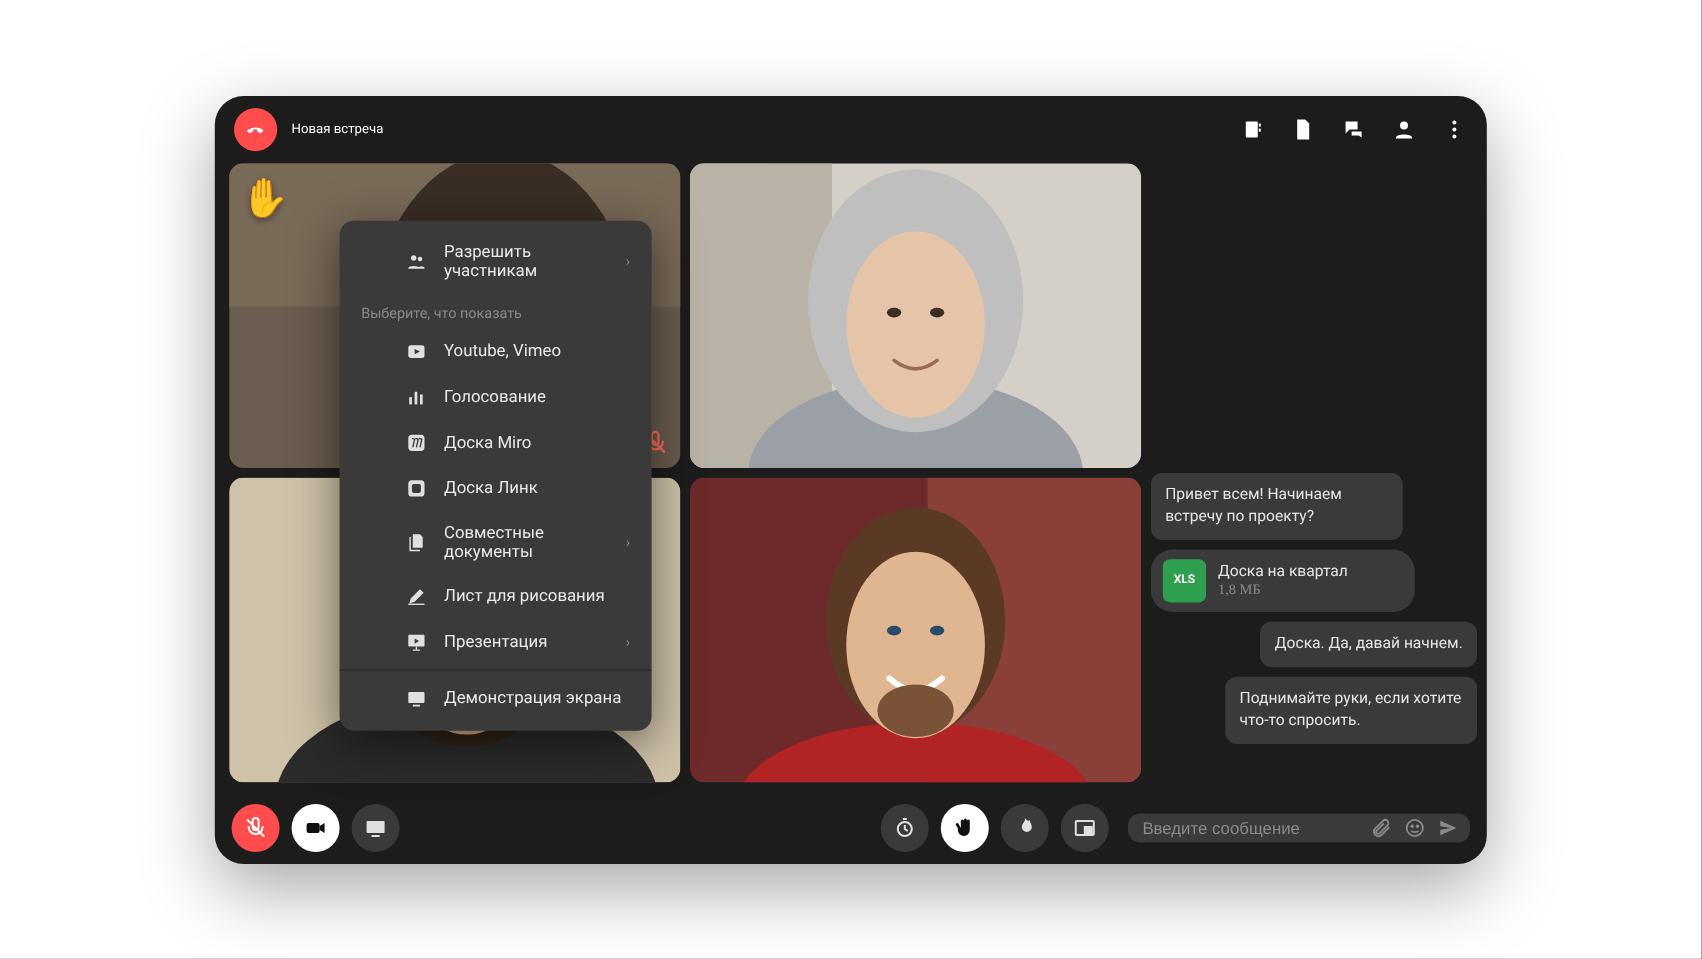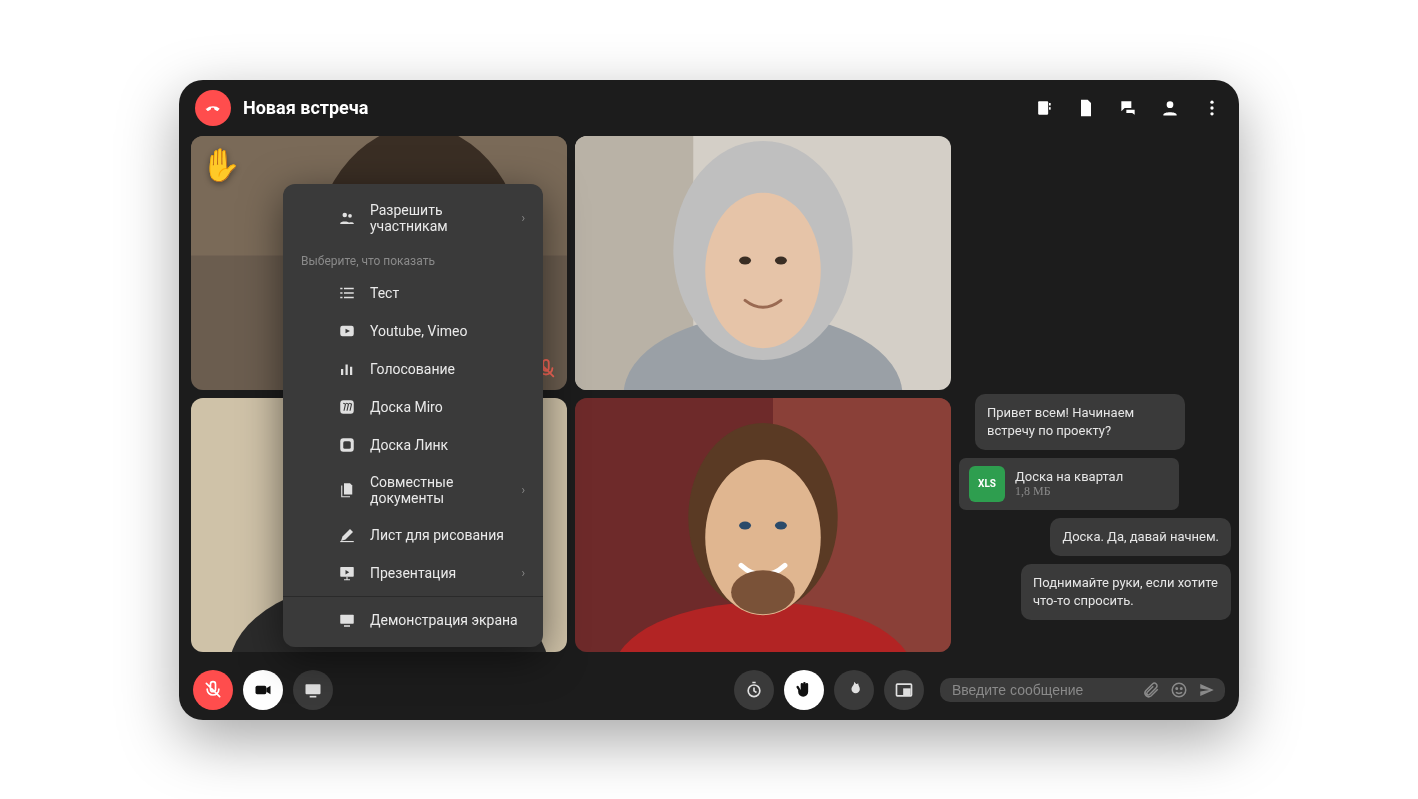--- a/index.html
+++ b/index.html
@@ -21,21 +21,21 @@
   
   .header {
     height: 56px; display: flex; align-items: center;
     padding: 0 16px; gap: 12px;
   }
   .hangup {
     width: 36px; height: 36px; border-radius: 50%;
     background: #ff4d4d; display: flex; align-items: center; justify-content: center;
     cursor: pointer;
   }
-  .title { color: #fff; font-size: 18px; font-weight: 700; }
+  .title { color: #fff; font-size: 11px; font-weight: 400; }
   .header-spacer { flex: 1; }
   .header-icons { display: flex; gap: 20px; align-items: center; }
   .hicon { width: 22px; height: 22px; color: #fff; cursor: pointer; display: flex; align-items: center; justify-content: center; }
 
   
   .main {
     flex: 1; display: flex; padding: 0 8px 8px 12px; gap: 8px;
     min-height: 0;
   }
   .video-grid {
@@ -88,24 +88,24 @@
   .chat-messages {
     flex: 1; display: flex; flex-direction: column; gap: 8px;
     overflow: hidden;
   }
   .msg {
     background: #3a3a3a; color: #e6e6e6; padding: 10px 12px;
     border-radius: 10px; font-size: 13px; line-height: 1.4;
     max-width: 210px;
   }
   .msg.self { align-self: flex-end; background: #3a3a3a; }
-  .msg.other { align-self: flex-start; margin-left: 16px; }
+  .msg.other { align-self: flex-start; }
   .file-msg {
     display: flex; gap: 10px; align-items: center;
-    background: #3a3a3a; padding: 8px 10px; border-radius: 7px;
+    background: #3a3a3a; padding: 8px 10px; border-radius: 18px;
     max-width: 220px;
   }
   .file-chip {
     width: 36px; height: 36px; border-radius: 6px; background: #2e9e4f;
     color: #fff; font-size: 10px; font-weight: 700;
     display: flex; align-items: center; justify-content: center;
   }
   .file-meta { display: flex; flex-direction: column; }
   .file-name { color: #e6e6e6; font-size: 13px; }
   .file-size { color: #8a8a8a; font-size: 12px; font-family: Liberation Serif, serif; }
@@ -246,33 +246,20 @@
                 <circle cx="9" cy="8" r="3"></circle>
                 <circle cx="16" cy="9" r="2.5"></circle>
                 <path d="M3 19c0-3 12-3 12 0v1H3zM14 19c0-2 7-2 7 0v1h-7z"></path>
               </svg>
           </span>
           <span>Разрешить участникам</span>
           <span class="chev">›</span>
         </div>
         <div class="menu-section">Выберите, что показать</div>
 
-        <div class="menu-item">
-          <span class="menu-icon">
-            <svg width="18" height="18" viewBox="0 0 24 24" fill="#e0e0e0">
-                <rect x="3" y="5" width="3" height="2"></rect>
-                <rect x="8" y="5" width="13" height="2"></rect>
-                <rect x="3" y="11" width="3" height="2"></rect>
-                <rect x="8" y="11" width="13" height="2"></rect>
-                <rect x="3" y="17" width="3" height="2"></rect>
-                <rect x="8" y="17" width="13" height="2"></rect>
-              </svg>
-          </span>
-          <span>Тест</span>
-        </div>
 
         <div class="menu-item">
           <span class="menu-icon">
             <svg width="18" height="18" viewBox="0 0 24 24" fill="#e0e0e0">
                 <rect x="3" y="5" width="18" height="14" rx="3"></rect>
                 <path d="M10 9l6 3-6 3z" fill="#3a3a3a"></path>
               </svg>
           </span>
           <span>Youtube, Vimeo</span>
         </div>

